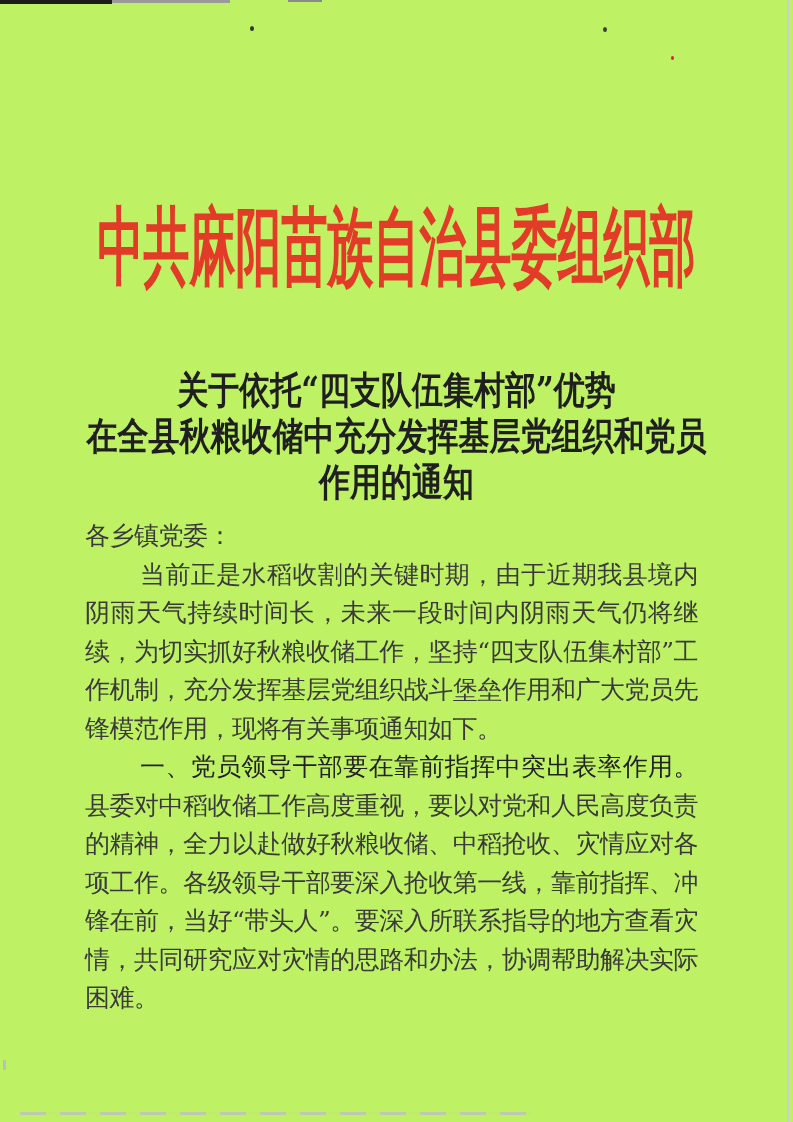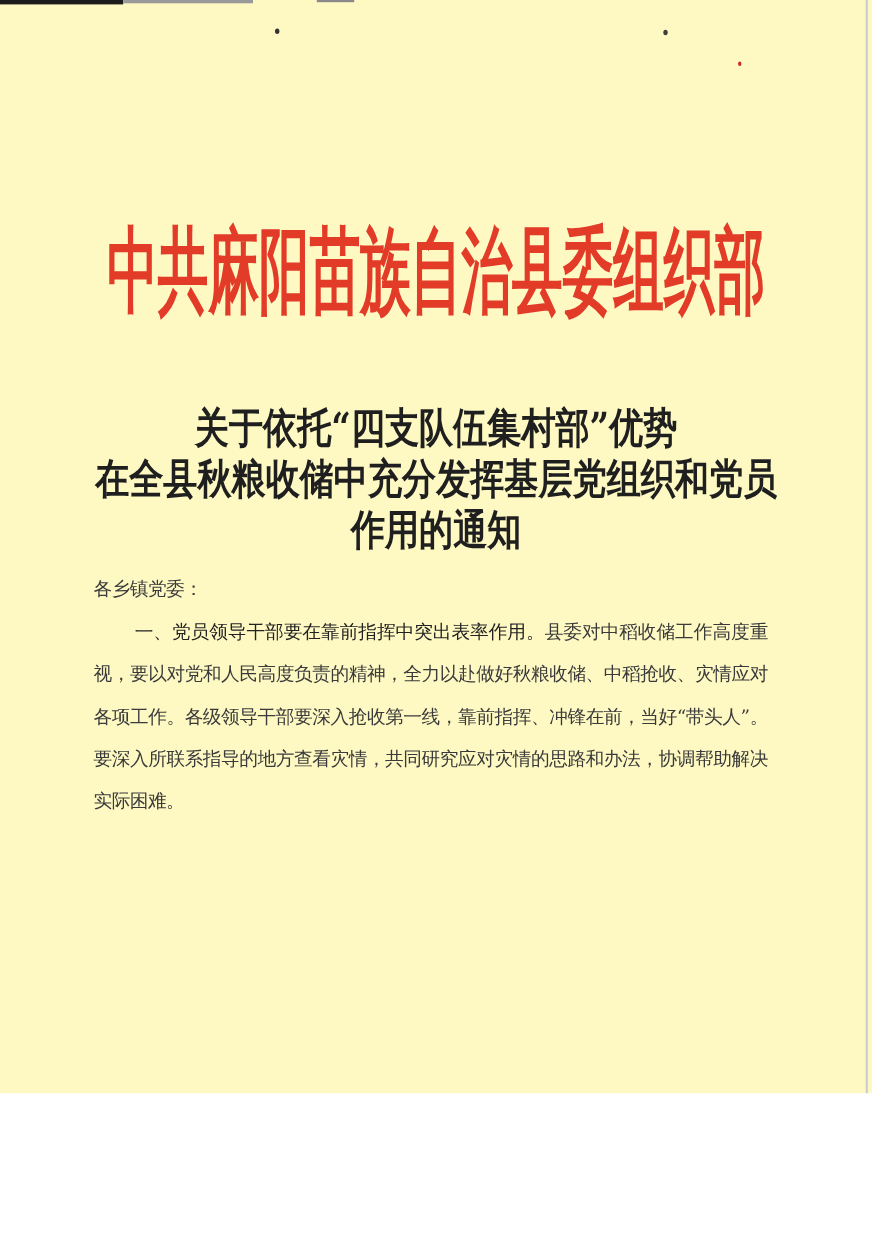--- a/index.html
+++ b/index.html
@@ -1,21 +1,21 @@
 <!DOCTYPE html>
 <html><head>
 <meta charset="utf-8">
 <style>
   * { margin: 0; padding: 0; box-sizing: border-box; }
   html, body { background: #ffffff; }
   .page {
     position: relative;
     width: 793px;
-    height: 994px;
-    background: #fef9c3;
+    height: 1122px;
+    background: #bef264;
     overflow: hidden;
     font-family: "DejaVu Serif", "Liberation Serif", serif;
   }
 
   
   .letterhead {
     position: absolute;
     top: 198px;
     left: 0;
     width: 100%;
@@ -45,21 +45,21 @@
   }
   .doc-title .t-line { display: block; }
 
   
   .body-text {
     position: absolute;
     top: 517px;
     left: 85px;
     width: 613px;
     color: #3a3a3a;
-    font-size: 17px;
+    font-size: 25px;
     line-height: 38.5px;
     letter-spacing: -0.5px;
     text-align: justify;
     text-justify: inter-ideograph;
   }
   .body-text p { text-indent: 2.2em; margin: 0; }
   .body-text .salutation { text-indent: 0; }
   .lead-bold {
     font-family: "DejaVu Sans", "Liberation Sans", sans-serif;
     font-weight: normal;
@@ -102,17 +102,20 @@
 
   <div class="doc-title">
     <span class="t-line">关于依托“四支队伍集村部”优势</span>
     <span class="t-line">在全县秋粮收储中充分发挥基层党组织和党员</span>
     <span class="t-line">作用的通知</span>
   </div>
 
   <div class="body-text">
     <p class="salutation">各乡镇党委：</p>
     <p>
+      <span>当前正是水稻收割的关键时期，由于近期我县境内阴雨天气持续时间长，未来一段时间内阴雨天气仍将继续，为切实抓好秋粮收储工作，坚持“四支队伍集村部”工作机制，充分发挥基层党组织战斗堡垒作用和广大党员先锋模范作用，现将有关事项通知如下。</span>
+    </p>
+    <p>
       <span class="lead-bold">一、党员领导干部要在靠前指挥中突出表率作用。</span><span>县委对中稻收储工作高度重视，要以对党和人民高度负责的精神，全力以赴做好秋粮收储、中稻抢收、灾情应对各项工作。各级领导干部要深入抢收第一线，靠前指挥、冲锋在前，当好“带头人”。要深入所联系指导的地方查看灾情，共同研究应对灾情的思路和办法，协调帮助解决实际困难。</span>
     </p>
   </div>
 
 </div>
 
 </body></html>

